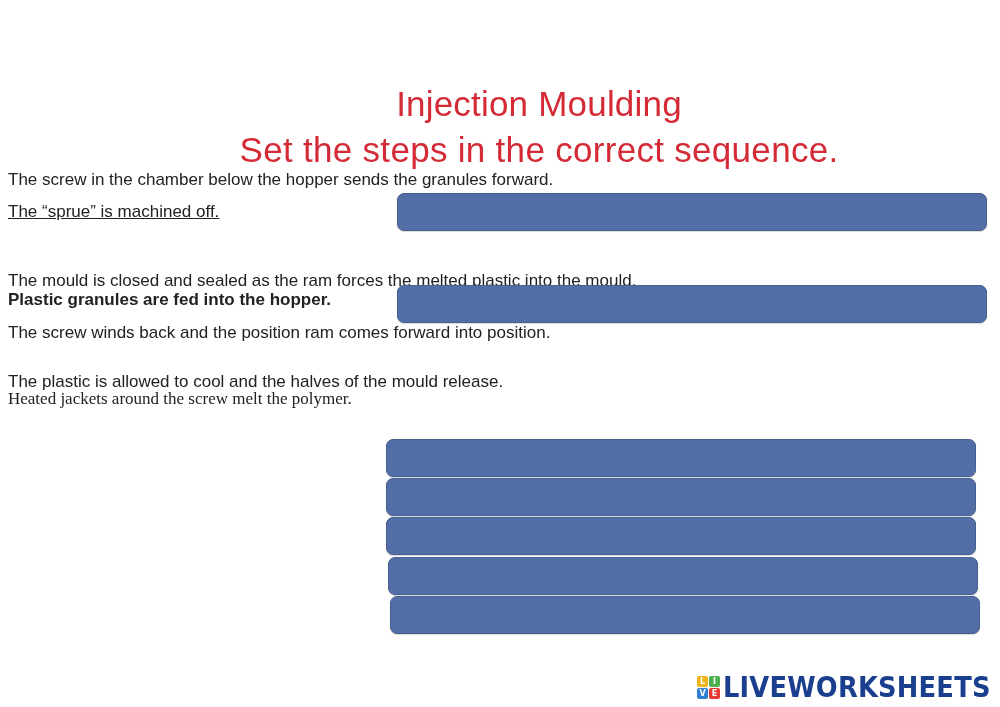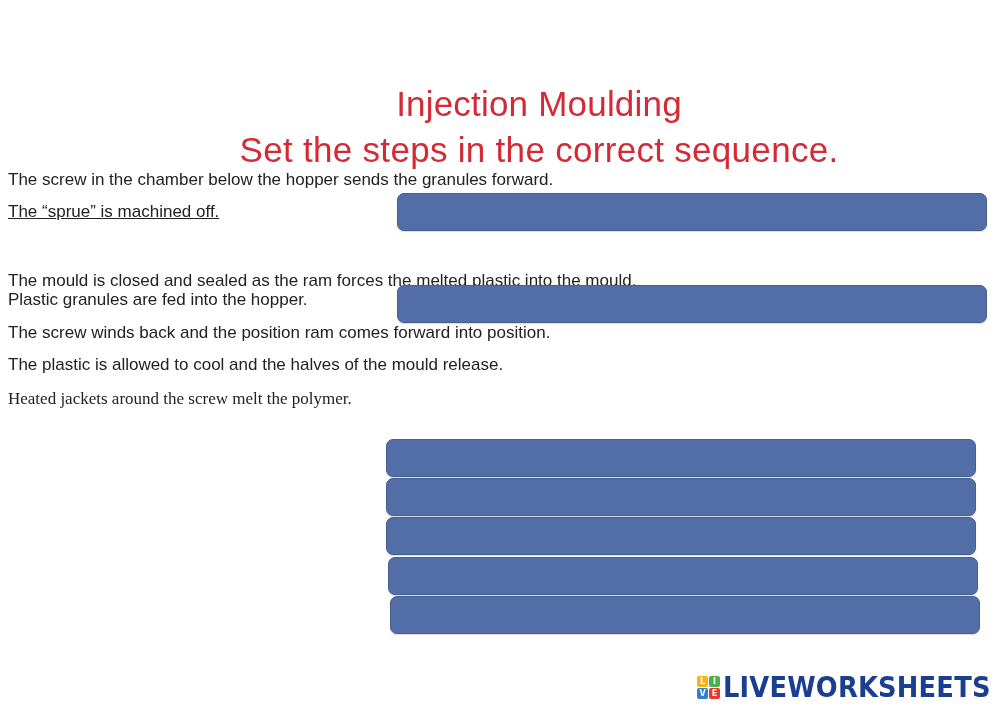--- a/index.html
+++ b/index.html
@@ -47,23 +47,23 @@
   </style>
 </head>
 <body>
 
 <h1 class="title l1">Injection Moulding</h1>
 <h2 class="title l2">Set the steps in the correct sequence.</h2>
 
 <p class="step" style="top:169px;">The screw in the chamber below the hopper sends the granules forward.</p>
 <p class="step" style="top:201px;text-decoration:underline;">The “sprue” is machined off.</p>
 <p class="step" style="top:250px; width:660px;margin-top:20px;">The mould is closed and sealed as the ram forces the melted plastic into the mould.</p>
-<p class="step" style="top:289px;">Plastic granules are fed into the hopper.</p>
+<p class="step" style="top:289px;font-weight:bold;">Plastic granules are fed into the hopper.</p>
 <p class="step" style="top:322px;">The screw winds back and the position ram comes forward into position.</p>
-<p class="step" style="top:354px;">The plastic is allowed to cool and the halves of the mould release.</p>
+<p class="step" style="top:371px;">The plastic is allowed to cool and the halves of the mould release.</p>
 <p class="step" style="top:388px;font-family:Liberation Serif, serif;">Heated jackets around the screw melt the polymer.</p>
 
 <div class="dropbox" style="left:397px; top:193px;"></div>
 <div class="dropbox" style="left:397px; top:285px;"></div>
 <div class="dropbox" style="left:386px; top:439px;"></div>
 <div class="dropbox" style="left:386px; top:478px;"></div>
 <div class="dropbox" style="left:386px; top:517px;"></div>
 <div class="dropbox" style="left:388px; top:557px;"></div>
 <div class="dropbox" style="left:390px; top:596px;"></div>
 

